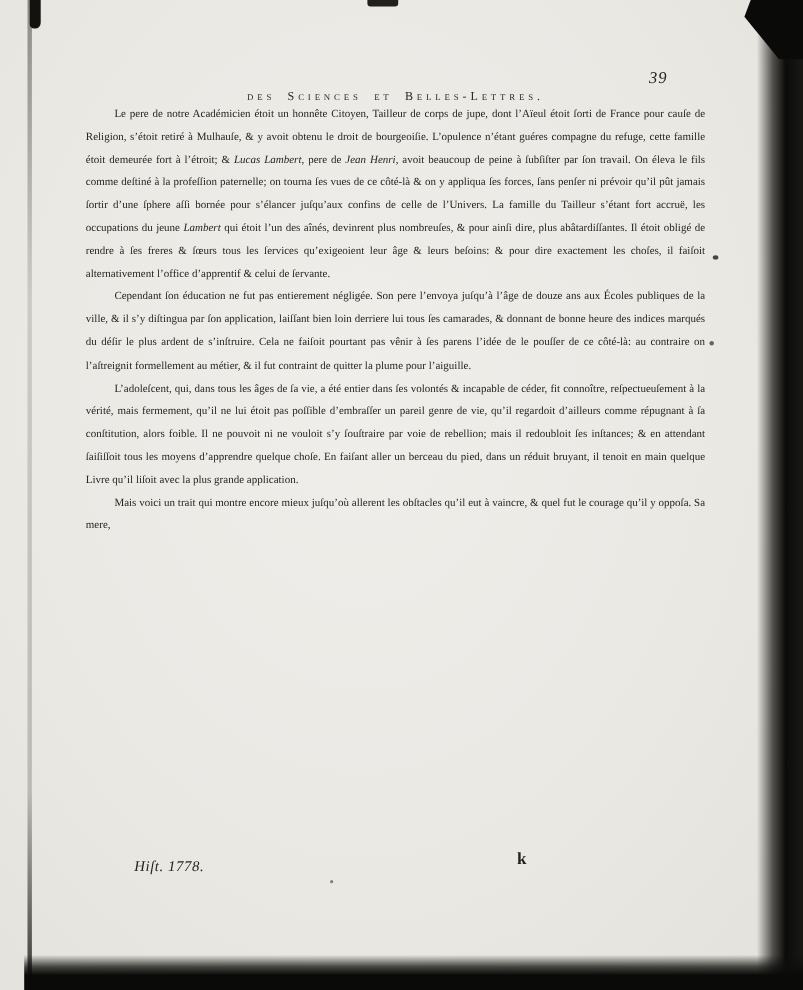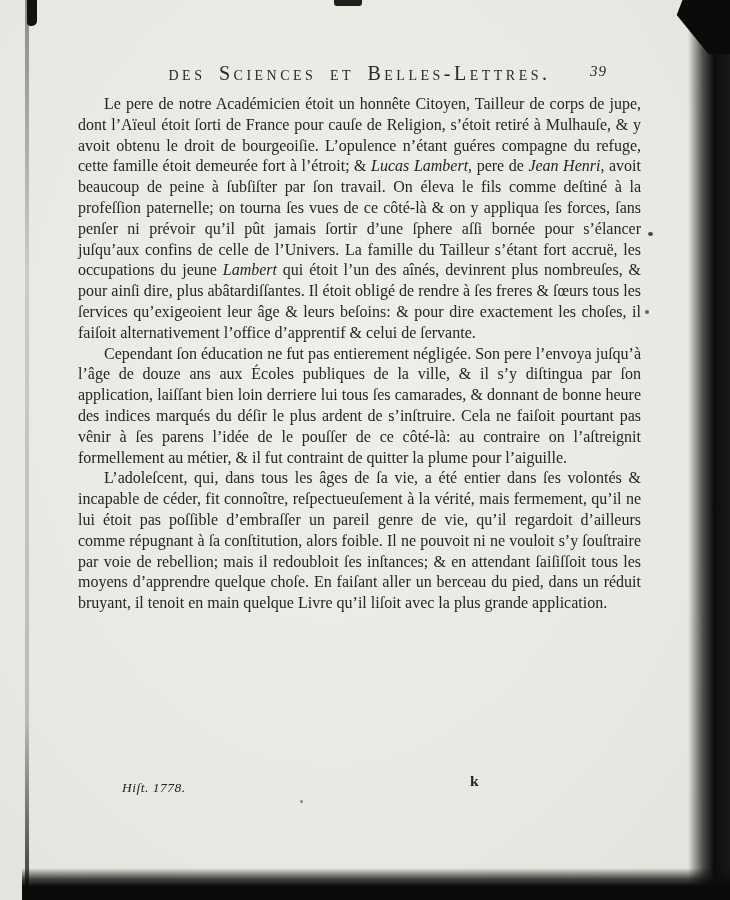--- a/index.html
+++ b/index.html
@@ -43,31 +43,32 @@
   .speck-1 { position:absolute; left:648px; top:232px; width:5px; height:4px; background:rgba(30,28,24,0.8); border-radius:50%; }
   .speck-2 { position:absolute; left:645px; top:310px; width:4px; height:4px; background:rgba(30,28,24,0.65); border-radius:50%; }
   .speck-3 { position:absolute; left:300px; top:800px; width:3px; height:3px; background:rgba(30,28,24,0.5); border-radius:50%; }
   
   .header { position:absolute; top:62px; left:78px; width:563px; height:22px; }
   .running-title {
     text-align:center;
     font-variant:small-caps;
     letter-spacing:3.5px;
     word-spacing:5px;
-    font-size:20px;
+    font-size:11px;
     color:#2a2925;
+    margin-top:20px;
   }
   .page-number {
     position:absolute; right:34px; top:1px;
     font-size:15px; font-style:italic; letter-spacing:1px;
   }
   
   .text-block {
     position:absolute; top:94px; left:78px; width:563px;
-    font-size:16px; line-height:20.8px;
+    font-size:10px; line-height:20.8px;
     text-align:justify;
     color:#262521;
   }
   .text-block p { margin:0; text-indent:26px; }
   .text-block i { font-style:italic; }
   
   .footer { position:absolute; top:772px; left:78px; width:563px; height:30px;margin-left:40px; }
   .signature { position:absolute; left:4px; top:8px; font-style:italic; font-size:13.5px; letter-spacing:0.5px; }
   .catchword { position:absolute; left:352px; top:0; font-weight:bold; font-size:15.5px; }
 </style>
@@ -88,20 +89,21 @@
 
   <div class="header">
     <div class="running-title">des Sciences et Belles-Lettres.</div>
     <div class="page-number">39</div>
   </div>
 
   <div class="text-block">
     <p>Le pere de notre Académicien étoit un honnête Citoyen, Tailleur de corps de jupe, dont l’Aïeul étoit ſorti de France pour cauſe de Religion, s’étoit retiré à Mulhauſe, &amp; y avoit obtenu le droit de bourgeoiſie. L’opulence n’étant guéres compagne du refuge, cette famille étoit demeurée fort à l’étroit; &amp; <i>Lucas Lambert</i>, pere de <i>Jean Henri</i>, avoit beaucoup de peine à ſubſiſter par ſon travail. On éleva le fils comme deſtiné à la profeſſion paternelle; on tourna ſes vues de ce côté-là &amp; on y appliqua ſes forces, ſans penſer ni prévoir qu’il pût jamais ſortir d’une ſphere aſſi bornée pour s’élancer juſqu’aux confins de celle de l’Univers. La famille du Tailleur s’étant fort accruë, les occupations du jeune <i>Lambert</i> qui étoit l’un des aînés, devinrent plus nombreuſes, &amp; pour ainſi dire, plus abâtardiſſantes. Il étoit obligé de rendre à ſes freres &amp; ſœurs tous les ſervices qu’exigeoient leur âge &amp; leurs beſoins: &amp; pour dire exactement les choſes, il faiſoit alternativement l’office d’apprentif &amp; celui de ſervante.</p>
     <p>Cependant ſon éducation ne fut pas entierement négligée. Son pere l’envoya juſqu’à l’âge de douze ans aux Écoles publiques de la ville, &amp; il s’y diſtingua par ſon application, laiſſant bien loin derriere lui tous ſes camarades, &amp; donnant de bonne heure des indices marqués du déſir le plus ardent de s’inſtruire. Cela ne faiſoit pourtant pas vênir à ſes parens l’idée de le pouſſer de ce côté-là: au contraire on l’aſtreignit formellement au métier, &amp; il fut contraint de quitter la plume pour l’aiguille.</p>
     <p>L’adoleſcent, qui, dans tous les âges de ſa vie, a été entier dans ſes volontés &amp; incapable de céder, fit connoître, reſpectueuſement à la vérité, mais fermement, qu’il ne lui étoit pas poſſible d’embraſſer un pareil genre de vie, qu’il regardoit d’ailleurs comme répugnant à ſa conſtitution, alors foible. Il ne pouvoit ni ne vouloit s’y ſouſtraire par voie de rebellion; mais il redoubloit ſes inſtances; &amp; en attendant ſaiſiſſoit tous les moyens d’apprendre quelque choſe. En faiſant aller un berceau du pied, dans un réduit bruyant, il tenoit en main quelque Livre qu’il liſoit avec la plus grande application.</p>
+    <p>Mais voici un trait qui montre encore mieux juſqu’où allerent les obſtacles qu’il eut à vaincre, &amp; quel fut le courage qu’il y oppoſa. Sa mere,</p>
   </div>
 
   <div class="footer">
     <div class="signature">Hiſt. 1778.</div>
     <div class="catchword">k</div>
   </div>
 
 </div>
 
 </body></html>

